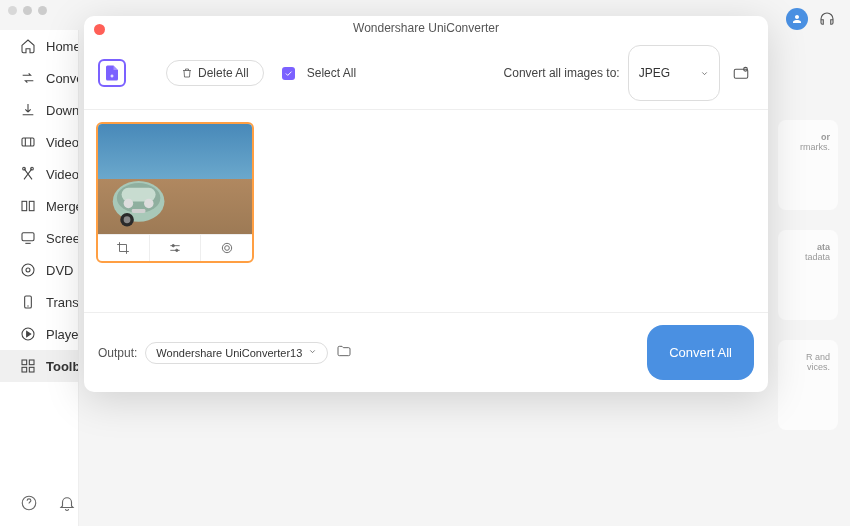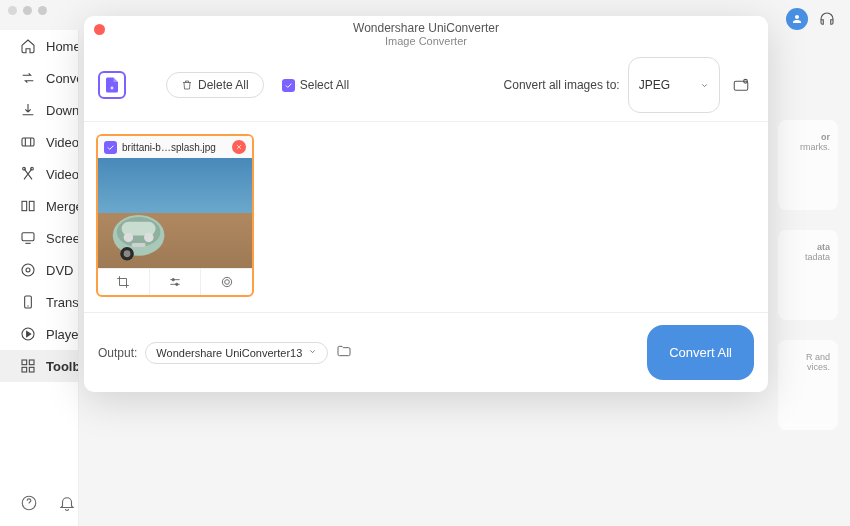--- a/index.html
+++ b/index.html
@@ -19,21 +19,21 @@
   .sidebar-footer svg { width: 18px; height: 18px; stroke: #666; fill: none; stroke-width: 1.5; }
   .modal { position: absolute; left: 84px; top: 16px; width: 684px; height: 376px; background: #fff; border-radius: 10px; box-shadow: 0 8px 40px rgba(0,0,0,0.15); display: flex; flex-direction: column; }
   .close-dot { position: absolute; top: 8px; left: 10px; width: 11px; height: 11px; border-radius: 50%; background: #ff5f57; }
   .modal-title { text-align: center; font-size: 12px; color: #555; padding-top: 5px; }
   .modal-sub { text-align: center; font-size: 11px; color: #888; }
   .toolbar { display: flex; align-items: center; padding: 10px 14px 8px 14px; gap: 10px; border-bottom: 1px solid #eee; }
   .add-btn { width: 28px; height: 28px; border: 2px solid #7b61ff; border-radius: 6px; display: flex; align-items: center; justify-content: center; cursor: pointer; }
   .add-btn svg { width: 18px; height: 18px; fill: #7b61ff; }
   .delete-btn { display: flex; align-items: center; gap: 5px; padding: 5px 14px; border: 1px solid #ddd; border-radius: 14px; font-size: 12px; color: #444; cursor: pointer; margin-left: 30px; }
   .delete-btn svg { width: 12px; height: 12px; stroke: #555; fill: none; stroke-width: 1.6; }
-  .select-all { display: flex; align-items: center; gap: 5px; font-size: 12px; color: #444; margin-left: 8px; }
+  .select-all { display: flex; align-items: center; gap: 12px; font-size: 12px; color: #444; margin-left: 8px; }
   .checkbox { width: 13px; height: 13px; border-radius: 3px; background: #7b61ff; display: flex; align-items: center; justify-content: center; }
   .checkbox svg { width: 9px; height: 9px; stroke: #fff; stroke-width: 2.5; fill: none; }
   .toolbar-right { margin-left: auto; display: flex; align-items: center; gap: 8px; }
   .convert-label { font-size: 12px; color: #444; }
   .format-select { display: flex; align-items: center; gap: 30px; padding: 20px 10px; border: 1px solid #ddd; border-radius: 12px; font-size: 12px; color: #333; cursor: pointer; }
   .format-select svg { width: 9px; height: 9px; stroke: #555; fill: none; stroke-width: 2; }
   .settings-btn { width: 26px; height: 26px; display: flex; align-items: center; justify-content: center; cursor: pointer; }
   .settings-btn svg { width: 18px; height: 18px; stroke: #555; fill: none; stroke-width: 1.4; }
   .content { flex: 1; padding: 12px; display: flex; align-items: flex-start; }
   .card { width: 158px; border: 2px solid #ff9f43; border-radius: 6px; overflow: hidden; background: #fff; }
@@ -168,21 +168,20 @@
 
 <div class="bg-cards">
   <div class="bg-card"><b>or</b><br><span>rmarks.</span></div>
   <div class="bg-card"><b>ata</b><br><span>tadata</span></div>
   <div class="bg-card"><span>R and</span><br><span>vices.</span></div>
 </div>
 
 <div class="modal">
   <div class="close-dot"></div>
   <div class="modal-title">Wondershare UniConverter</div>
-  <div class="modal-sub">Image Converter</div>
 
   <div class="toolbar">
     <div class="add-btn">
       <svg viewBox="0 0 24 24">
           <path d="M14 2H6a2 2 0 00-2 2v16a2 2 0 002 2h12a2 2 0 002-2V8l-6-6z" fill="#7b61ff"></path>
           <path d="M14 2v6h6" fill="#fff" opacity="0.3"></path>
           <path d="M12 18v-4m-2 2h4" stroke="#fff" stroke-width="1.5"></path>
         </svg>
     </div>
     <div class="delete-btn">
@@ -211,33 +210,20 @@
         <svg viewBox="0 0 24 24">
             <rect x="3" y="7" width="18" height="12" rx="2"></rect>
             <circle cx="18" cy="7" r="2.5"></circle>
           </svg>
       </div>
     </div>
   </div>
 
   <div class="content">
     <div class="card">
-      <div class="card-header">
-        <span class="checkbox">
-            <svg viewBox="0 0 24 24">
-              <path d="M5 12l5 5L20 7"></path>
-            </svg>
-          </span>
-        <span class="fname">brittani-b…splash.jpg</span>
-        <span class="remove-btn">
-            <svg viewBox="0 0 24 24">
-              <path d="M6 6l12 12M18 6L6 18"></path>
-            </svg>
-          </span>
-      </div>
       <div class="thumb">
         <svg class="car" viewBox="0 0 100 100">
           <ellipse cx="45" cy="55" rx="38" ry="30" fill="#a8c8b8"></ellipse>
           <ellipse cx="45" cy="50" rx="32" ry="22" fill="#8faf9f"></ellipse>
           <rect x="20" y="35" width="50" height="20" rx="10" fill="#c8dcd0"></rect>
           <circle cx="28" cy="82" r="10" fill="#2a2a2a"></circle>
           <circle cx="28" cy="82" r="5" fill="#888"></circle>
           <circle cx="30" cy="58" r="7" fill="#ddd"></circle>
           <circle cx="60" cy="58" r="7" fill="#ddd"></circle>
           <rect x="35" y="66" width="20" height="6" rx="2" fill="#d0d0d0"></rect>

